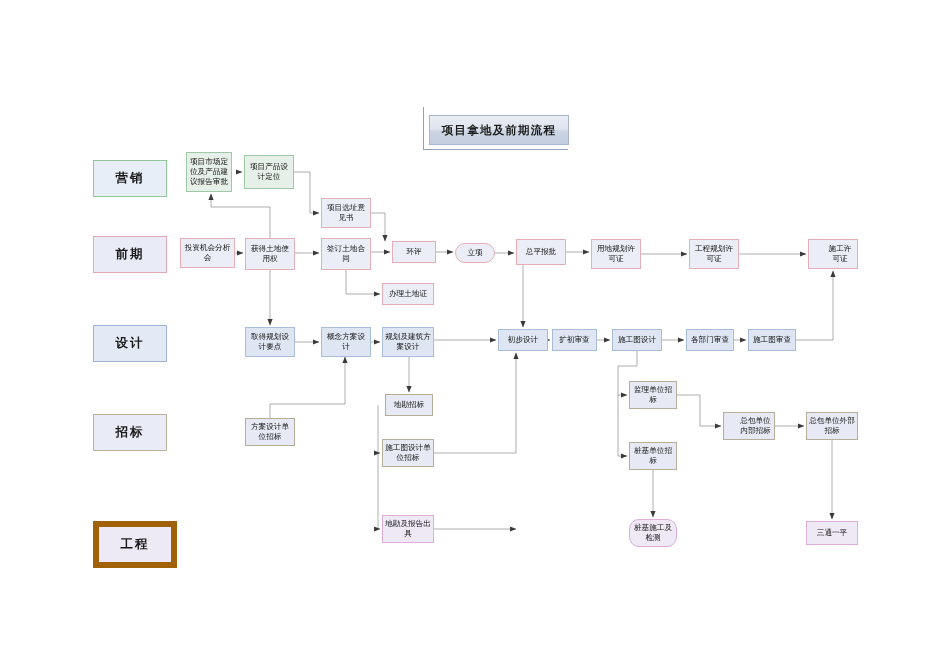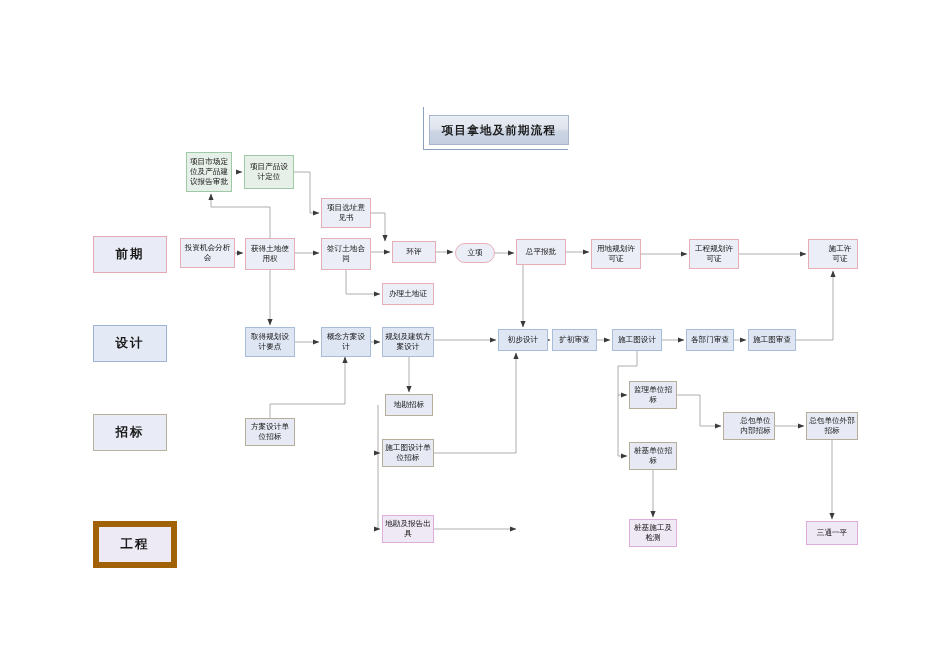--- a/index.html
+++ b/index.html
@@ -114,20 +114,21 @@
         <path d="M677,395 L700,395 L700,426 L721,426" stroke="#9a9a9a" marker-end="url(#arrow)"></path>
         <path d="M775,426 L804,426" stroke="#9a9a9a" marker-end="url(#arrow)"></path>
         <path d="M653,470 L653,517" stroke="#9a9a9a" marker-end="url(#arrow)"></path>
         <path d="M832,440 L832,519" stroke="#9a9a9a" marker-end="url(#arrow)"></path>
       </g>
   </svg>
 
   <div class="title-shadow" style="left: 423px; top: 107px; width: 144px; height: 42px;"></div>
   <div class="title-box" style="left: 429px; top: 115px; width: 138px; height: 28px;">项目拿地及前期流程</div>
 
+  <div class="lane marketing" style="left: 93px; top: 160px; width: 72px; height: 35px;">营销</div>
   <div class="lane early" style="left: 93px; top: 236px; width: 72px; height: 35px;">前期</div>
   <div class="lane design" style="left: 93px; top: 325px; width: 72px; height: 35px;">设计</div>
   <div class="lane bidding" style="left: 93px; top: 414px; width: 72px; height: 35px;">招标</div>
   <div class="lane engineer" style="left: 93px; top: 521px; width: 72px; height: 35px;">工程</div>
 
   <div id="node-layer">
       <div class="node n-green" style="left: 186px; top: 152px; width: 46px; height: 40px;">
         <span>项目市场定位及产品建议报告审批</span>
       </div>
       <div class="node n-green" style="left: 244px; top: 155px; width: 50px; height: 34px;">
@@ -207,21 +208,21 @@
       </div>
       <div class="node n-tan" style="left: 723px; top: 412px; width: 52px; height: 28px; padding-left: 15px;">
         <span>总包单位内部招标</span>
       </div>
       <div class="node n-tan" style="left: 806px; top: 412px; width: 52px; height: 28px;">
         <span>总包单位外部招标</span>
       </div>
       <div class="node n-purple" style="left: 382px; top: 515px; width: 52px; height: 28px;">
         <span>地勘及报告出具</span>
       </div>
-      <div class="node n-purple" style="left: 629px; top: 519px; width: 48px; height: 28px;">
+      <div class="node n-purple" style="left: 629px; top: 519px; width: 48px; height: 28px; border-radius: 10px;">
         <span>桩基施工及检测</span>
       </div>
       <div class="node n-purple" style="left: 806px; top: 521px; width: 52px; height: 24px;">
         <span>三通一平</span>
       </div>
     </div>
 
 </div>
 
 </body></html>

